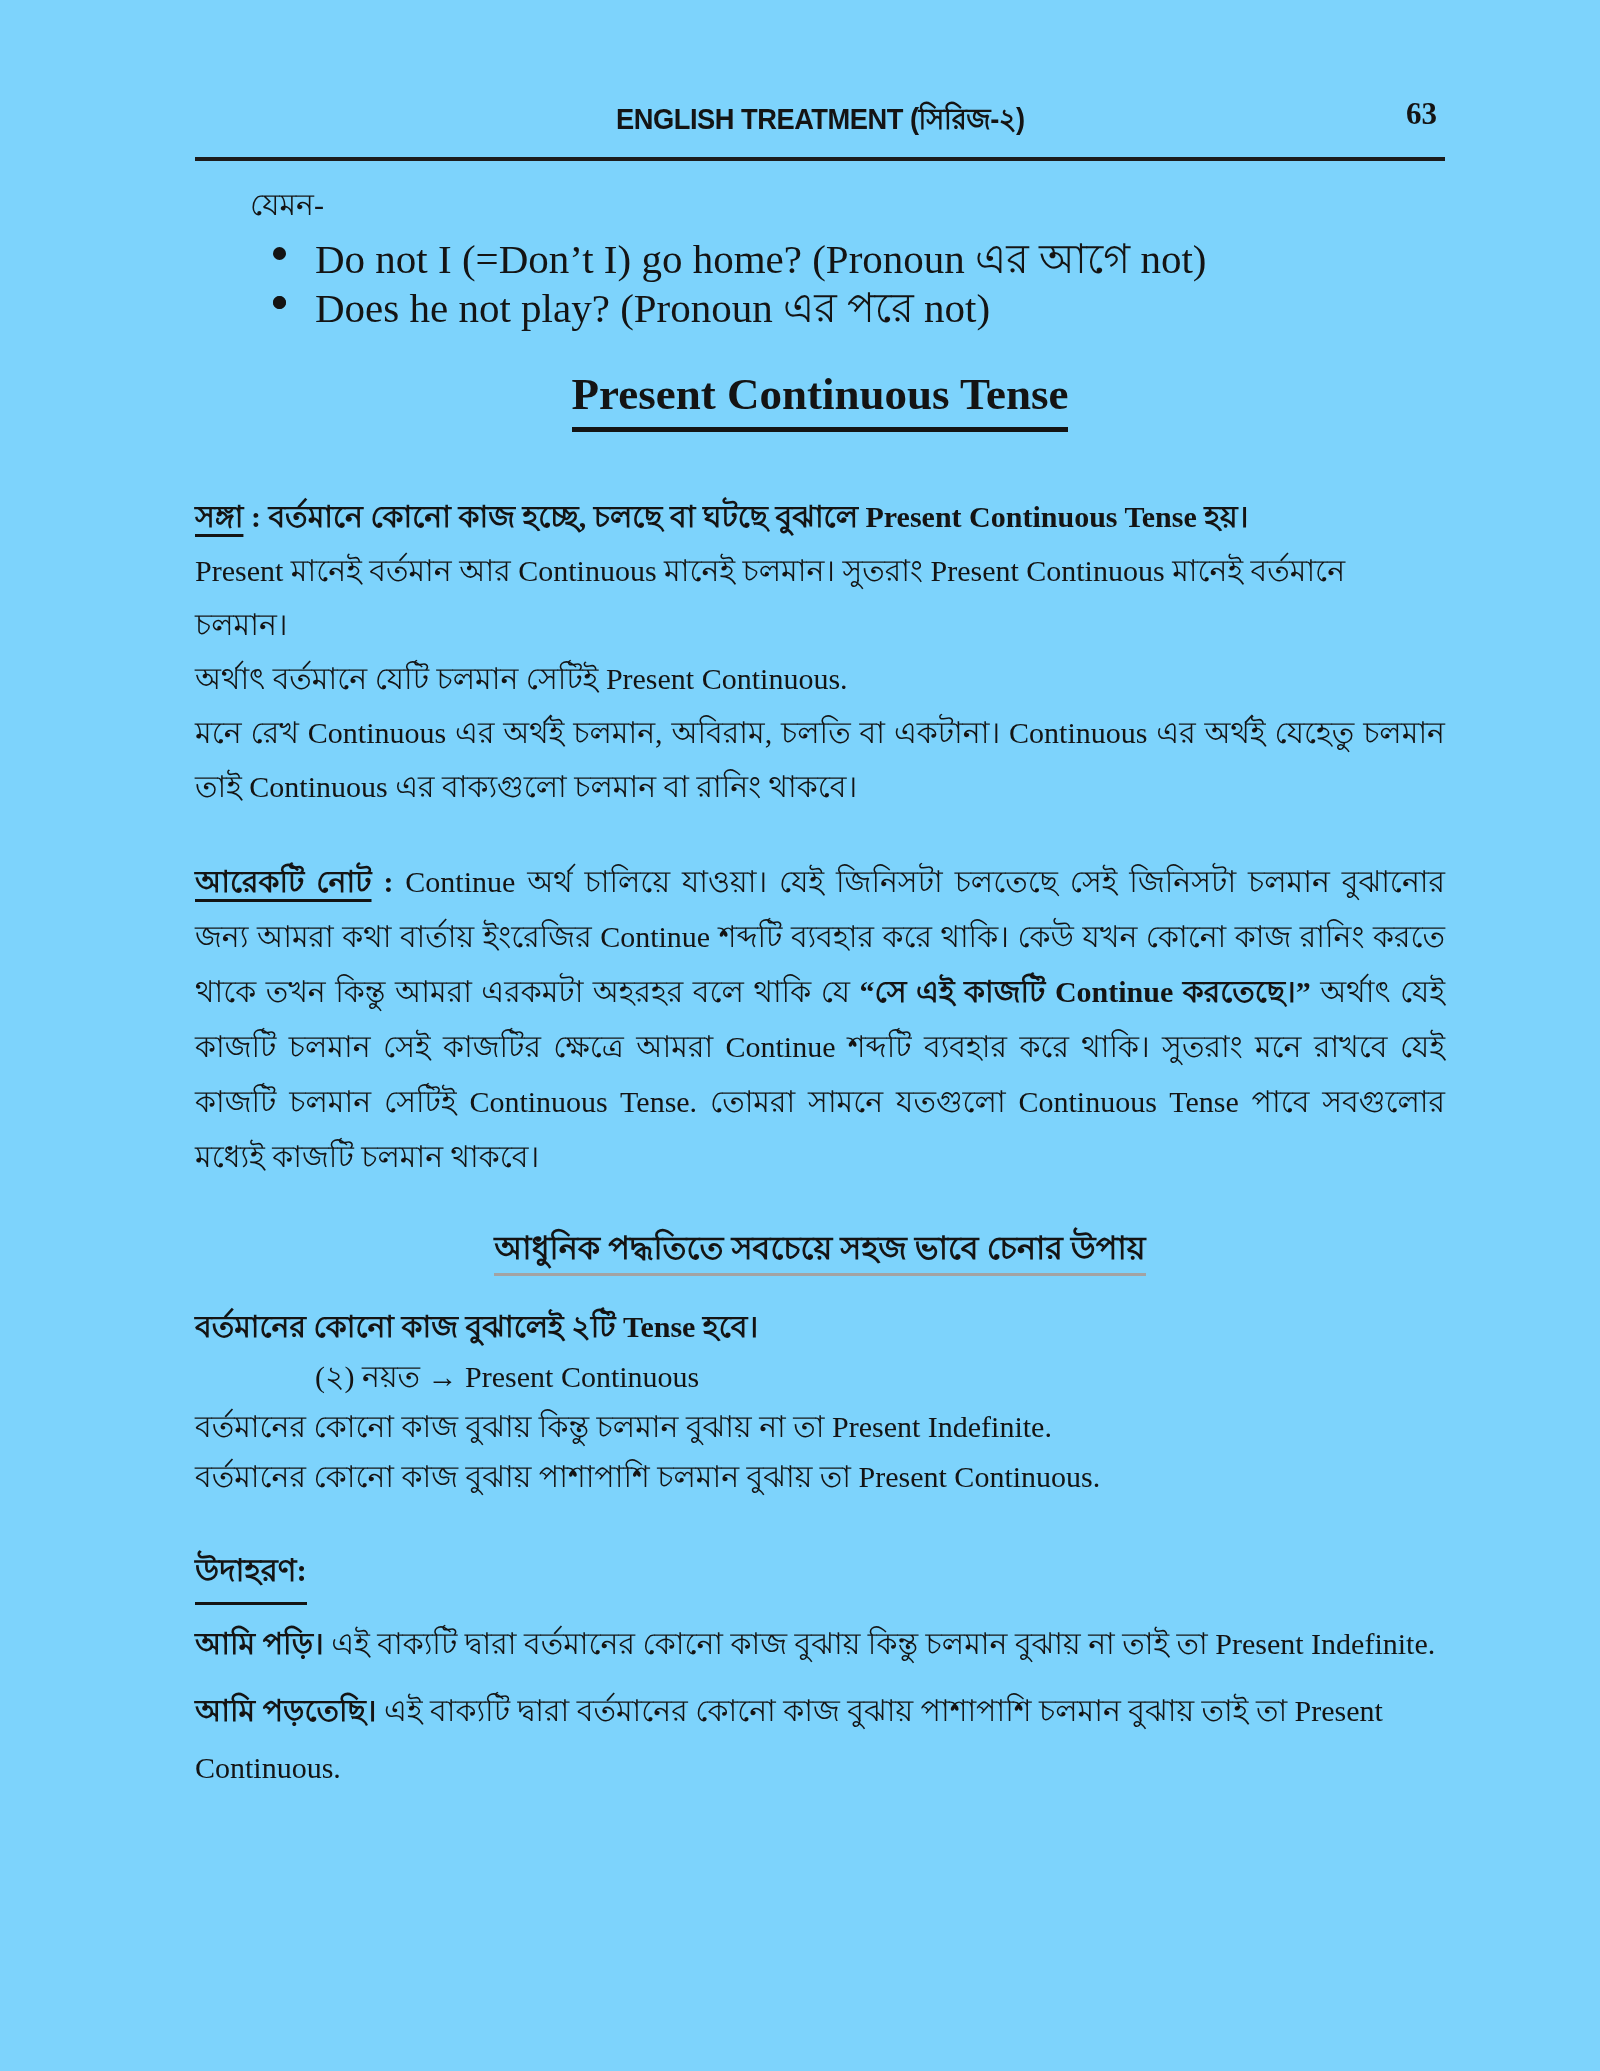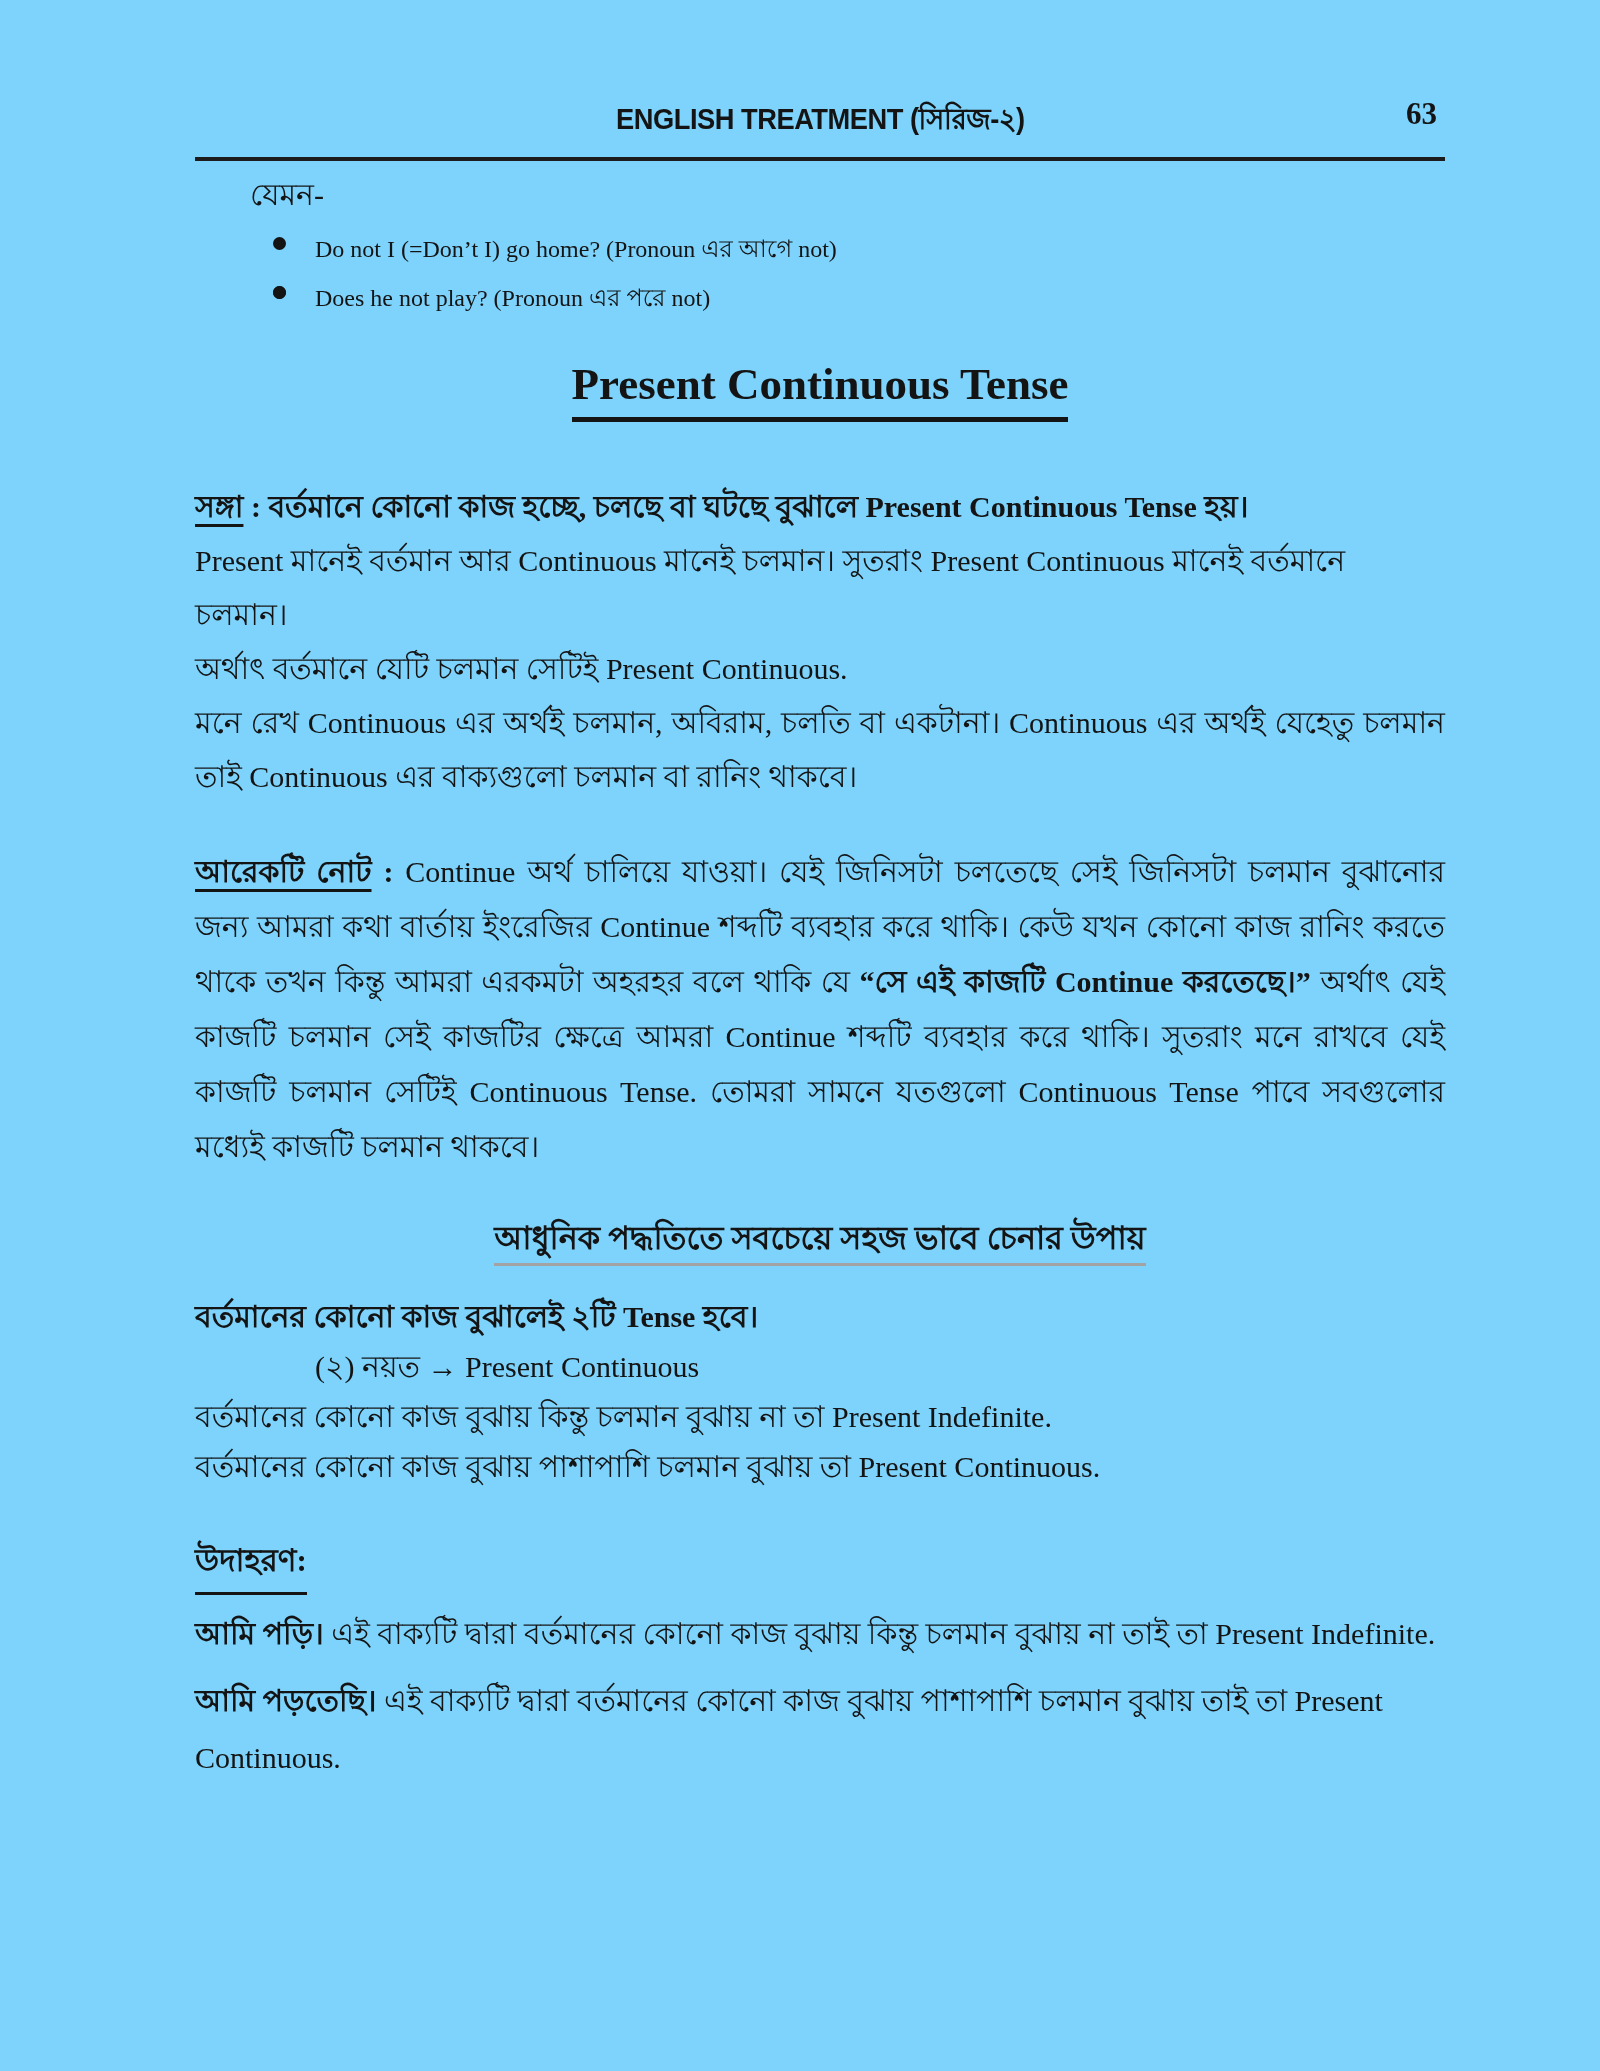--- a/index.html
+++ b/index.html
@@ -19,24 +19,24 @@
     transform:scaleX(0.94);transform-origin:center;
   }
   .hdr-page{
     position:absolute;right:8px;top:0;
     font-weight:700;font-size:31px;
   }
   .rule{border:0;border-top:4px solid #1c1c1c;margin:12px 0 0 0;}
   .p-lead{margin-top:22px;line-height:44px;}
   .b{font-weight:700;}
   .u{text-decoration:underline;text-decoration-thickness:3px;text-underline-offset:7px;}
-  .example-label{margin-top:14px;padding-left:55px;line-height:40px;}
+  .example-label{margin-top:24px;padding-left:55px;line-height:40px;}
   ul.qlist{margin:18px 0 0 0;padding-left:78px;list-style:none;}
   ul.qlist li{
-    font-size:24px;line-height:32px;margin:17px 0 17px 0;position:relative;padding-left:42px;
+    font-size:41px;line-height:32px;margin:17px 0 17px 0;position:relative;padding-left:42px;
   }
   ul.qlist li .dot{
     position:absolute;left:0;top:4px;width:13px;height:13px;border-radius:50%;
     background:#141414;display:inline-block;
   }
   .h1-wrap{text-align:center;margin-top:44px;}
   .h1{
     display:inline-block;font-weight:700;font-size:45px;
     border-bottom:5px solid #141414;padding-bottom:7px;line-height:52px;
   }

